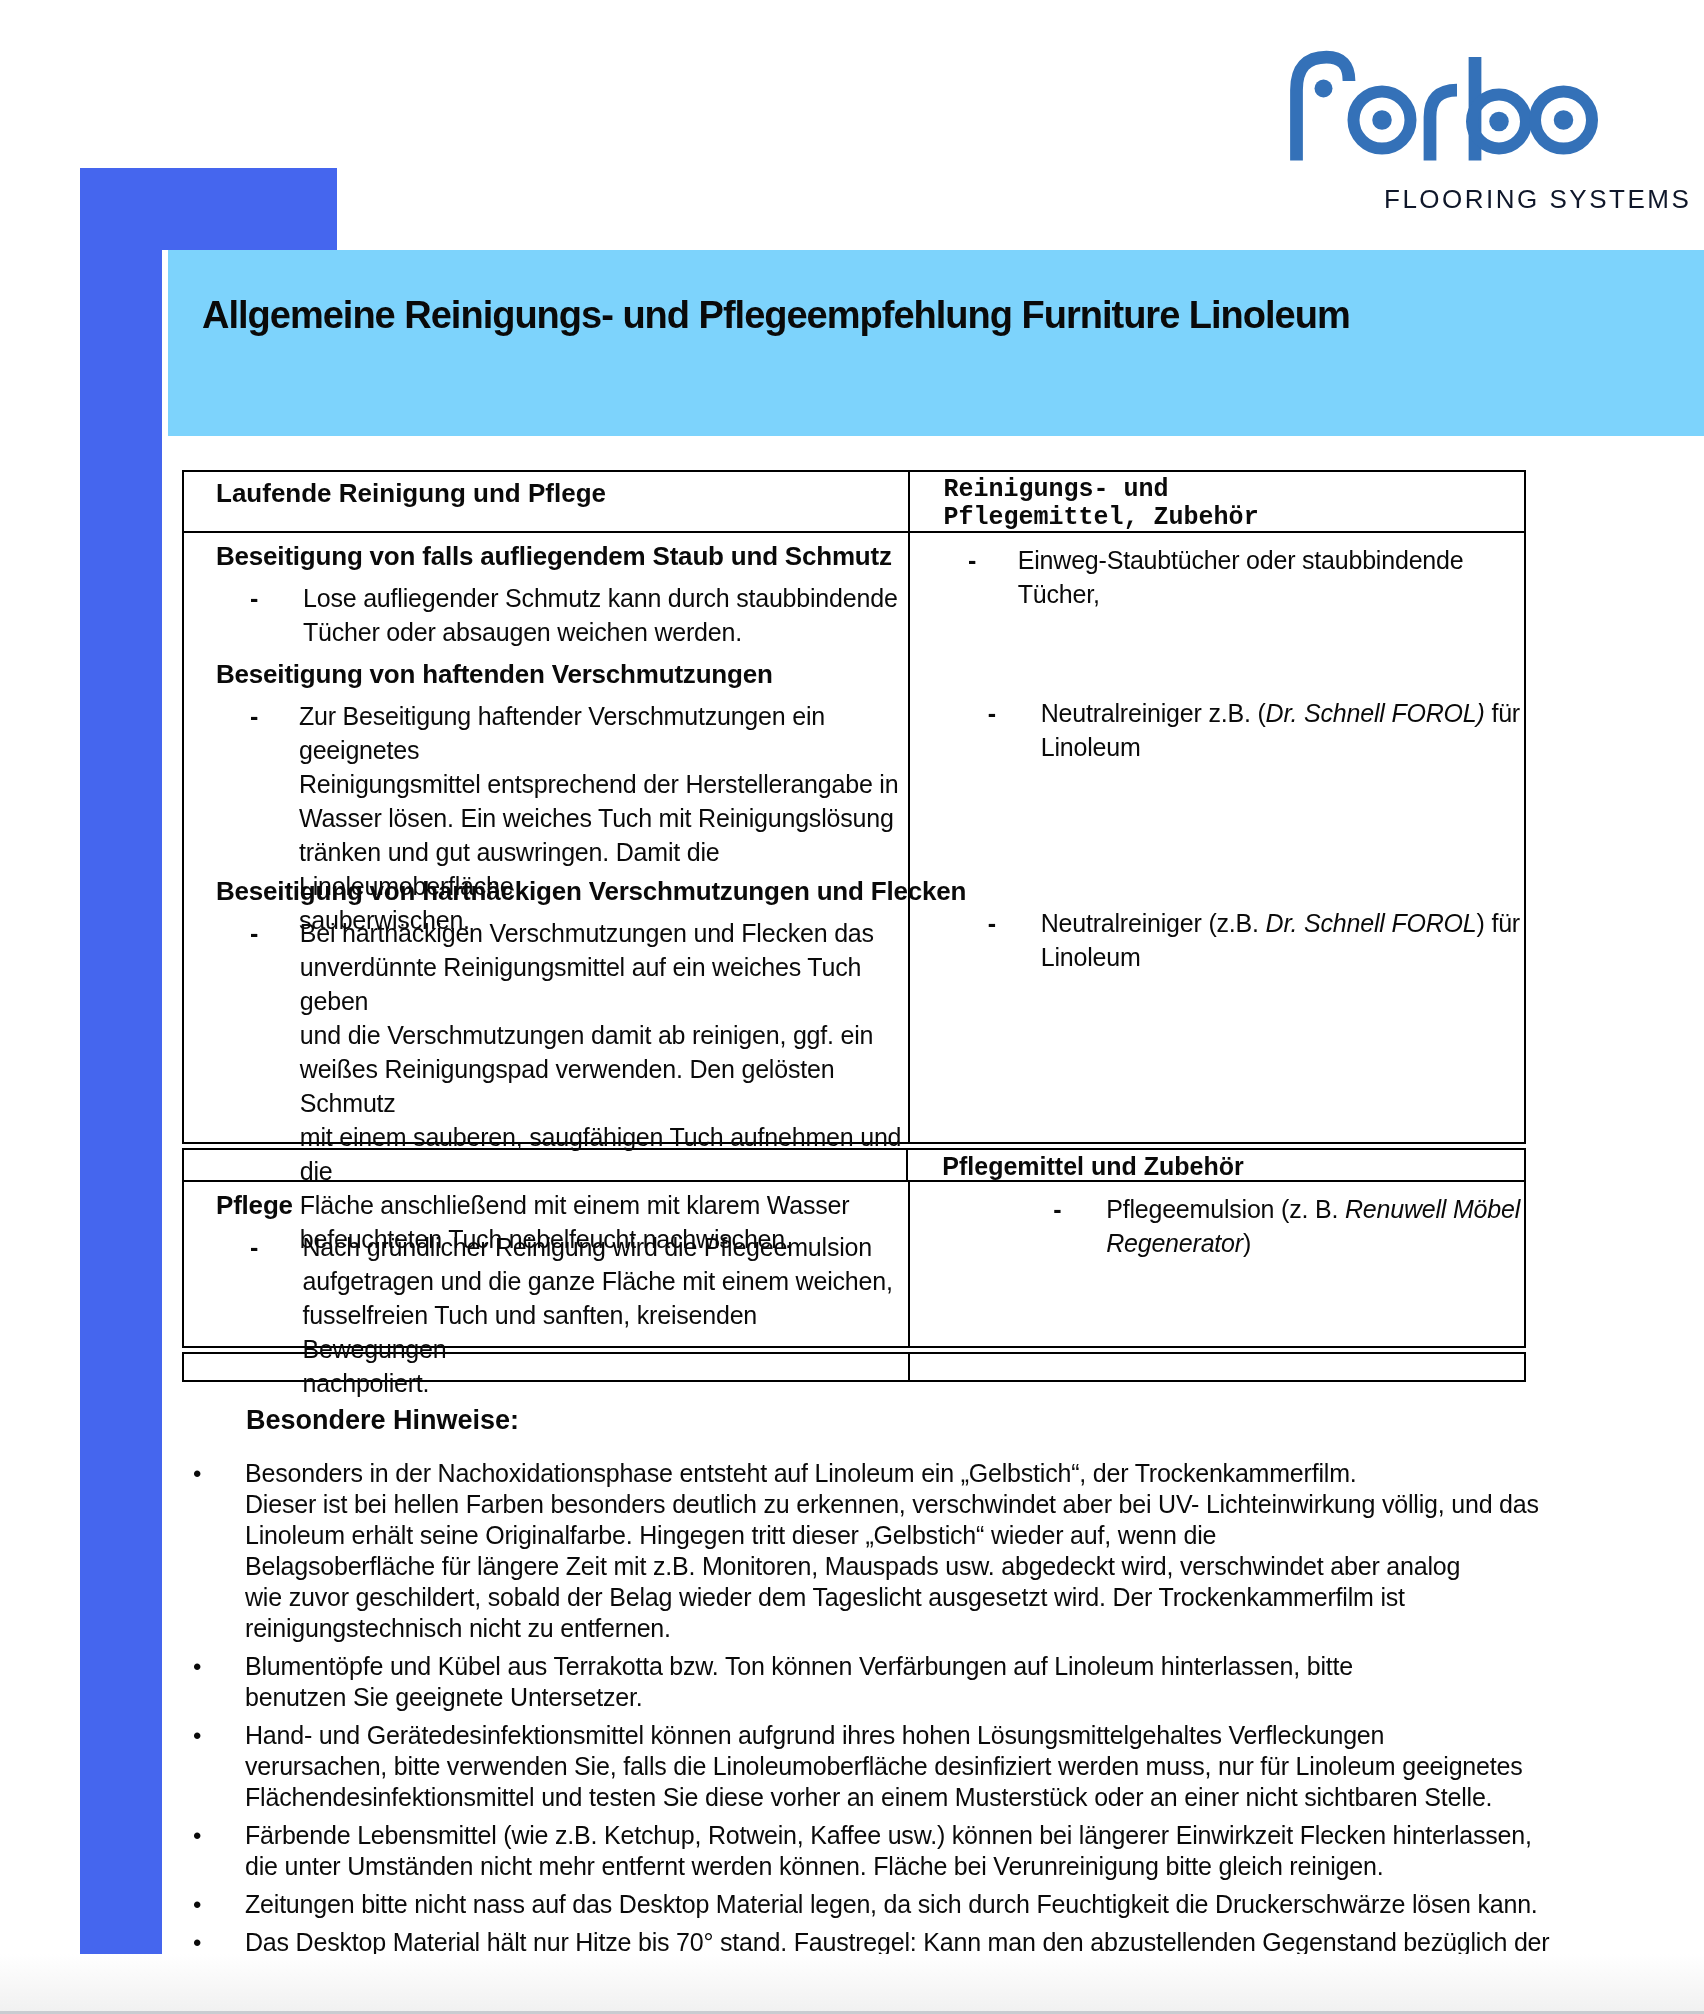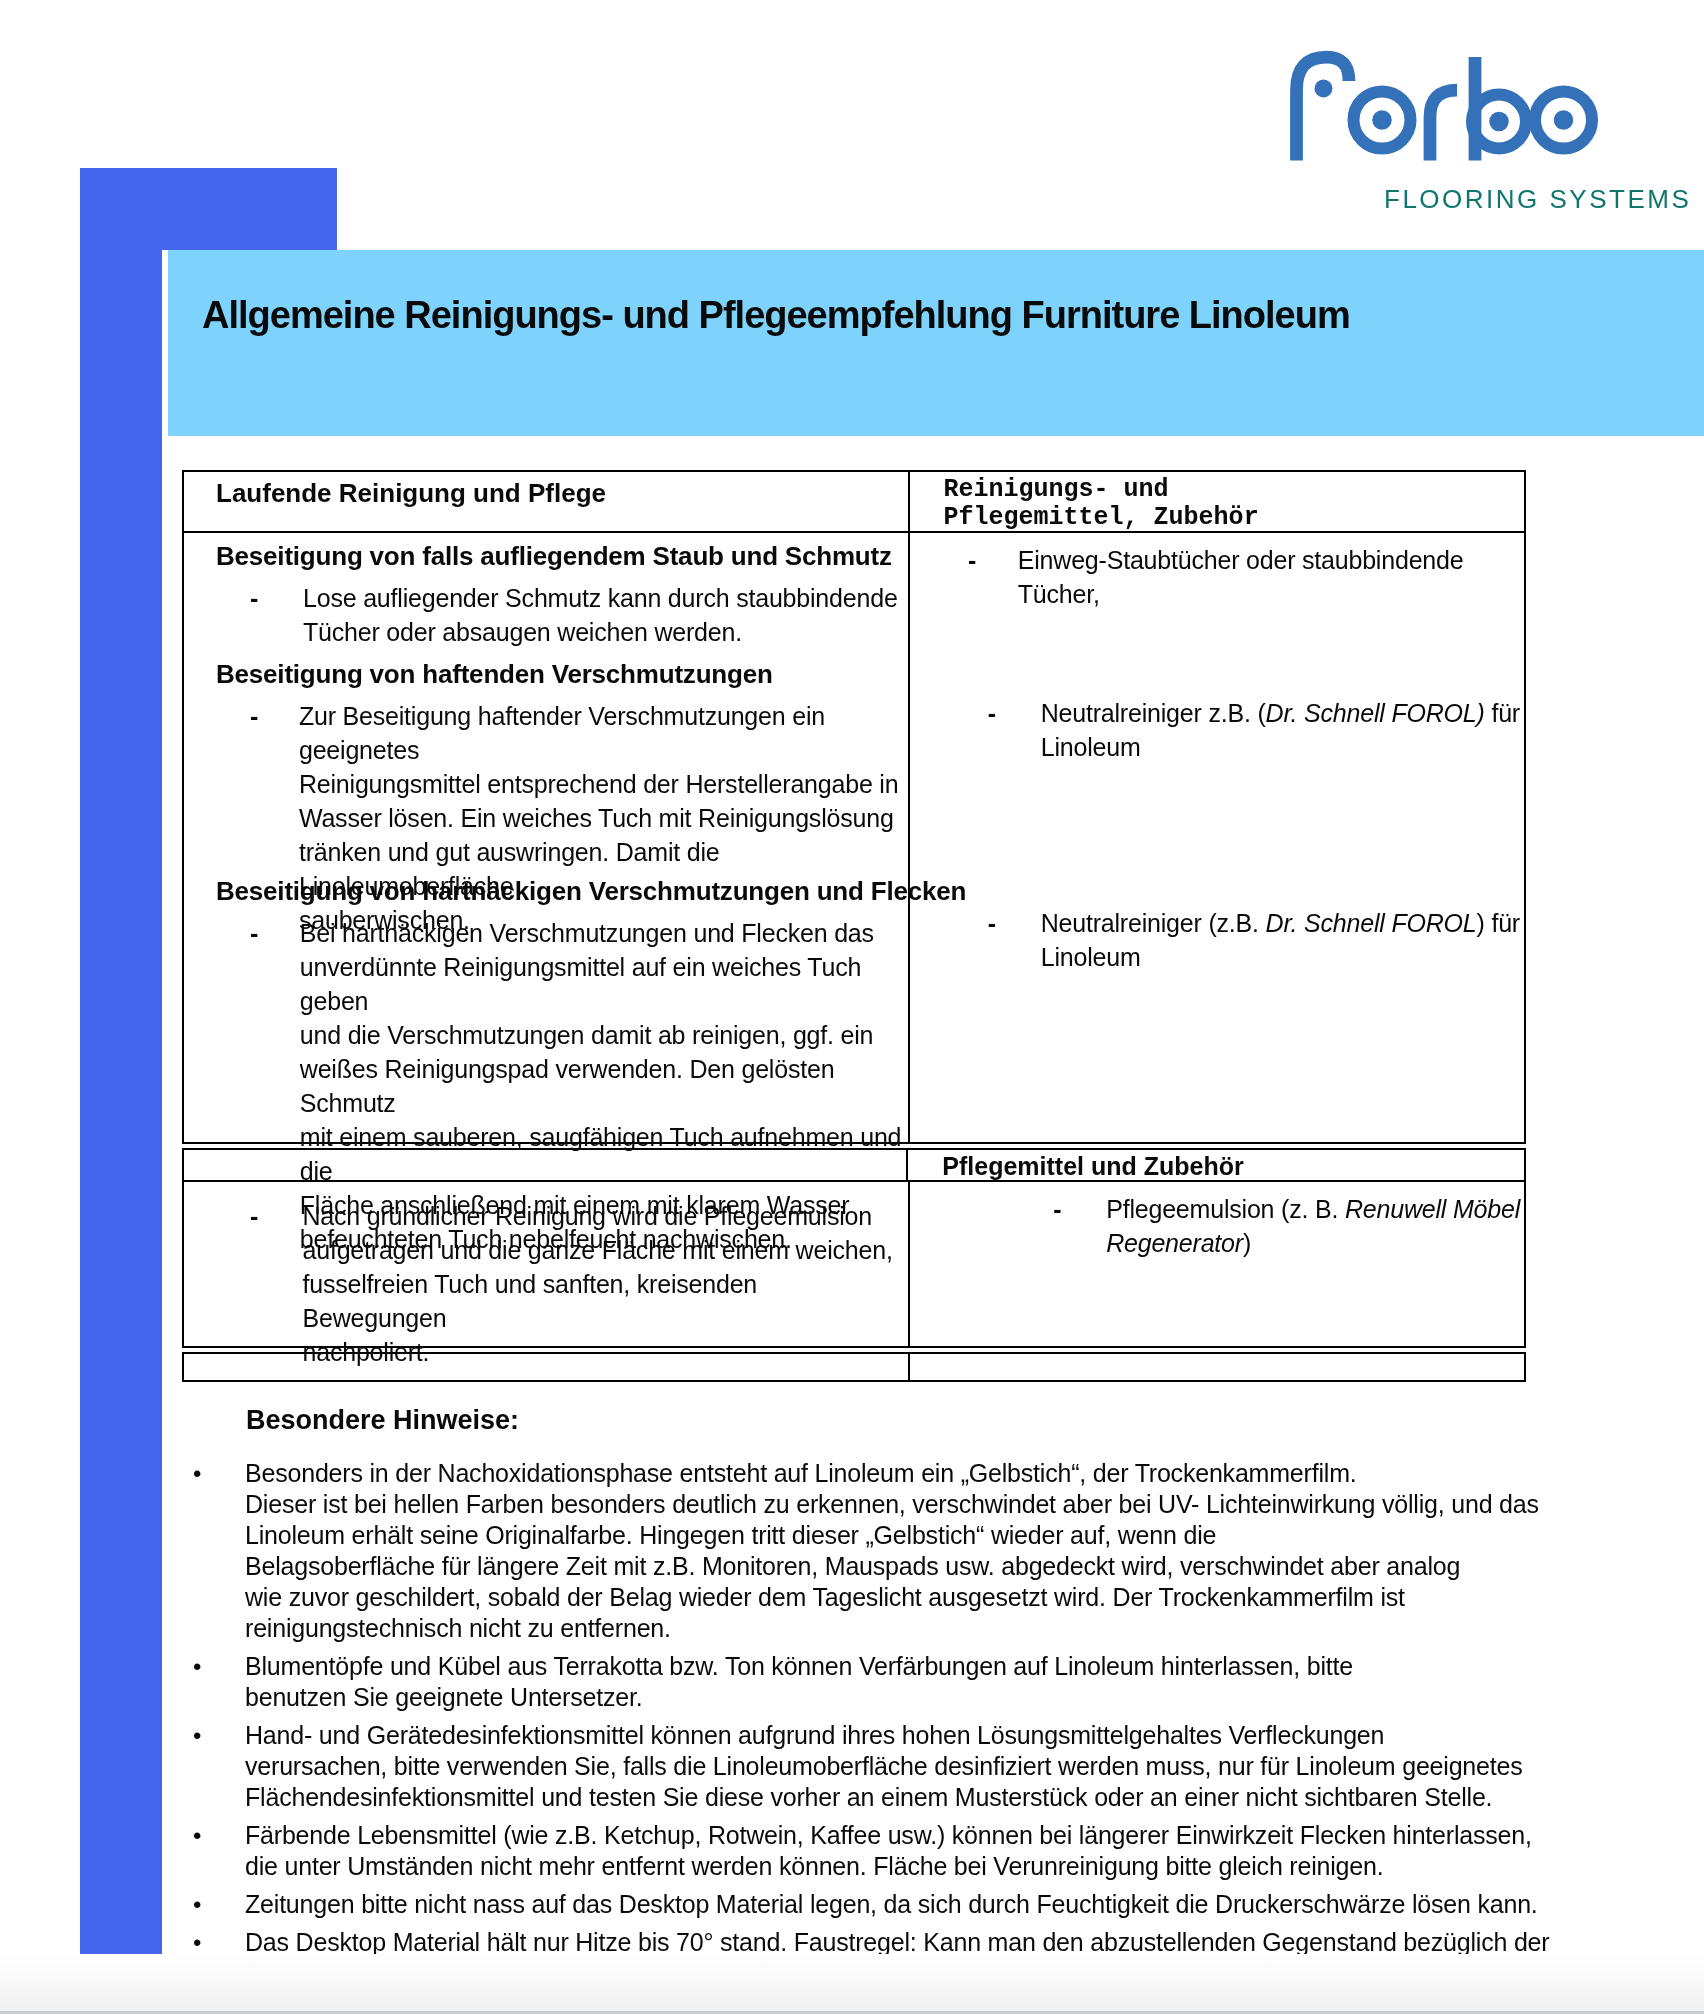--- a/index.html
+++ b/index.html
@@ -22,21 +22,21 @@
   .doc-title {
     position:absolute; left:34px; top:44px;
     font-size:38px; font-weight:bold; letter-spacing:-1px;
     white-space:pre;
   }
 
   
   .logo-wrap { position:absolute; left:1268px; top:40px; width:330px; height:124px; }
   .tagline {
     position:absolute; left:1384px; top:184px;
-    font-size:26px; letter-spacing:2.5px; color:#0f766e; white-space:pre;text-align:center;
+    font-size:26px; letter-spacing:2.5px; color:#0f172a; white-space:pre;text-align:center;
   }
 
   
   .doc-table { position:absolute; left:182px; top:470px; width:1344px; }
   .t-row { display:flex; border:2px solid #000; background:transparent; }
   .t-row + .t-row { margin-top:-2px; }
   .t-row.gap { margin-top:4px; }           
   .t-cell-l { width:793px; border-right:2px solid #000; position:relative; }
   .t-cell-r { width:671px; position:relative; }
 
@@ -178,20 +178,21 @@
   </div>
 
   <div class="t-row row-mid gap">
     <div class="t-cell-l"></div>
     <div class="t-cell-r mid-head">Pflegemittel und Zubehör</div>
   </div>
 
   <div class="t-row row-pflege">
     <div class="t-cell-l">
       <div class="sec" style="top:8px">
+        <div class="sec-head">Pflege</div>
         <div class="b-row">
           <span class="dash">-</span>
           <div class="b-txt">Nach gründlicher Reinigung wird die Pflegeemulsion
 aufgetragen und die ganze Fläche mit einem weichen,
 fusselfreien Tuch und sanften, kreisenden Bewegungen
 nachpoliert.</div>
         </div>
       </div>
     </div>
     <div class="t-cell-r">

